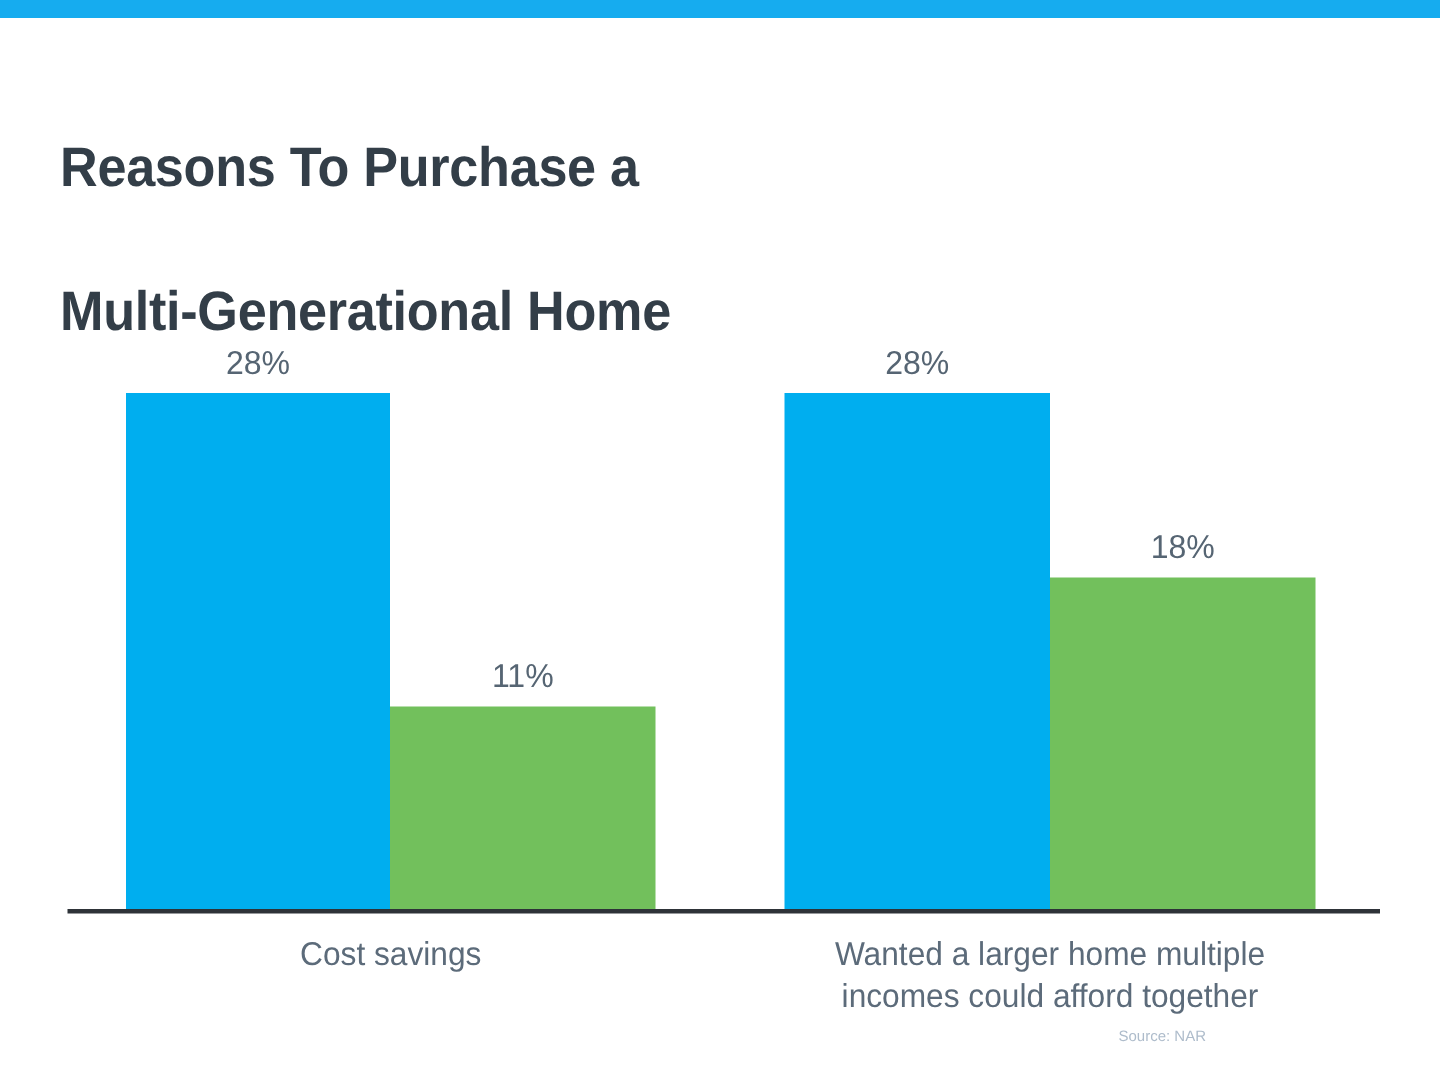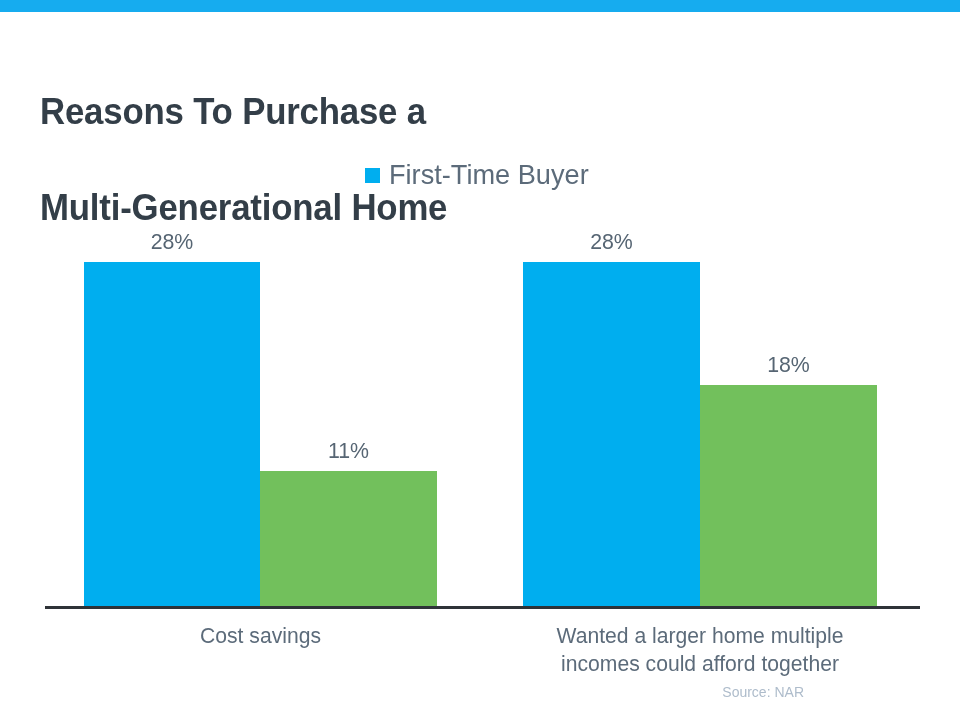--- a/index.html
+++ b/index.html
@@ -126,44 +126,40 @@
     color: #5c6b7a;
     text-align: center;
     transform: scaleX(0.96);
   }
 
   
   #source {
     position: absolute;
     right: 32px;
     top: 683px;
-    font-size: 14px;
+    font-size: 10px;
     line-height: 18px;
     color: #aebccb;
     text-align: right;
     white-space: nowrap;
   }
 </style>
 </head>
 <body>
 
 <div id="slide">
 
   <div id="top-accent" style="background: rgb(22, 172, 239);"></div>
 
   <div id="title" style="color: rgb(51, 62, 72);">
     <span class="title-line">Reasons To Purchase a</span>
     <span class="title-line">Multi-Generational Home</span>
   </div>
 
   <div id="legend">
-    <div class="legend-item">
-      <span class="legend-swatch" style="background: rgb(0, 174, 239);"></span>
-      <span class="legend-label" style="color: rgb(92, 107, 122);">First-Time Buyer</span>
-    </div>
   </div>
 
   <div id="plot">
 
     <div class="bar series-0" style="left: 84px; width: 176px; height: 345px; background: rgb(0, 174, 239);"></div>
     <div class="bar-label" style="left: 84px; width: 176px; top: 220px; color: rgb(86, 101, 115);">28%</div>
 
     <div class="bar series-1" style="left: 260px; width: 177px; height: 135.536px; background: rgb(114, 192, 92);"></div>
     <div class="bar-label" style="left: 260px; width: 177px; top: 429.464px; color: rgb(86, 101, 115);">11%</div>
 

